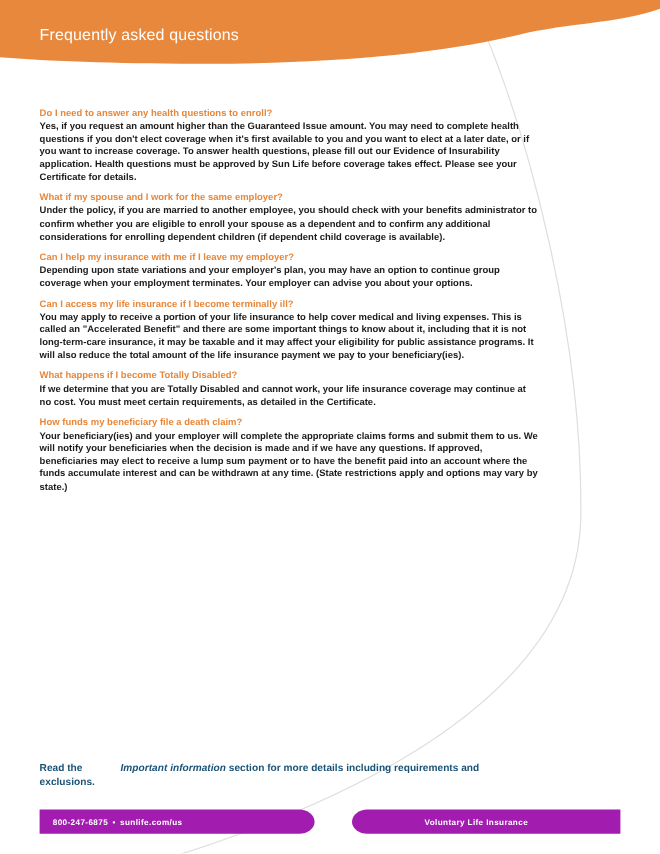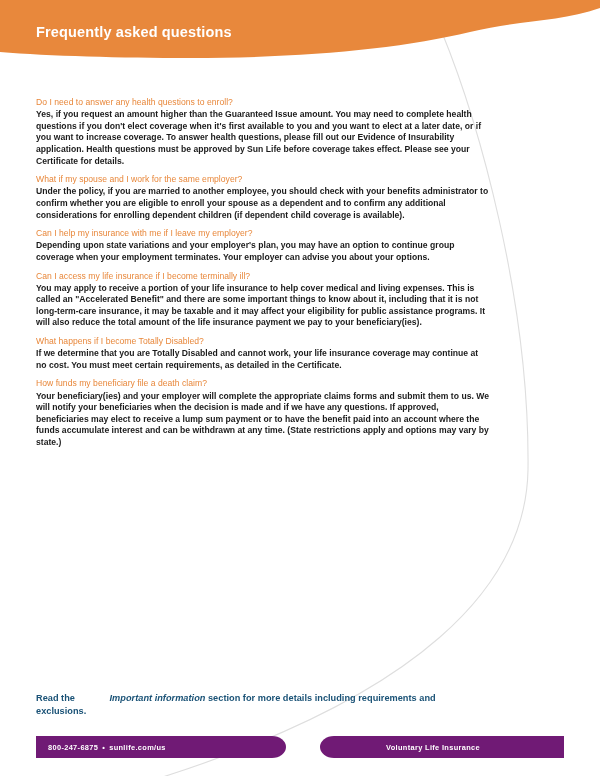--- a/index.html
+++ b/index.html
@@ -31,37 +31,37 @@
     width: 600px;
     height: 80px;
     overflow: hidden;
   }
   #page-title {
     position: absolute;
     left: 36px;
     top: 24px;
     color: #ffffff;
     font-size: 14.5px;
-    font-weight: bold;
+    font-weight: normal;
     letter-spacing: 0.15px;
     z-index: 5;
   }
 
   
   #faq-list {
     position: absolute;
     left: 36px;
     top: 97px;
     width: 455px;
   }
   .faq-item { margin-bottom: 7px; }
   .faq-question {
     color: #E8873A;
     font-size: 8.6px;
-    font-weight: normal;
+    font-weight: bold;
     line-height: 1.32;
     margin: 0 0 1px 0;
     letter-spacing: 0.02px;
   }
   .faq-answer {
     color: #1b1b1b;
     font-size: 8.6px;
     font-weight: bold;
     line-height: 1.345;
     margin: 0;
@@ -87,21 +87,21 @@
     position: absolute;
     left: 0;
     top: 736px;
     width: 600px;
     height: 22px;
   }
   .footer-bar {
     position: absolute;
     top: 0;
     height: 22px;
-    background: #701a75;
+    background: #a21caf;
     display: flex;
     align-items: center;
     box-sizing: border-box;
   }
   #footer-bar-left {
     left: 36px;
     width: 250px;
     border-top-right-radius: 14px 11px;
     border-bottom-right-radius: 14px 11px;
     padding-left: 12px;

